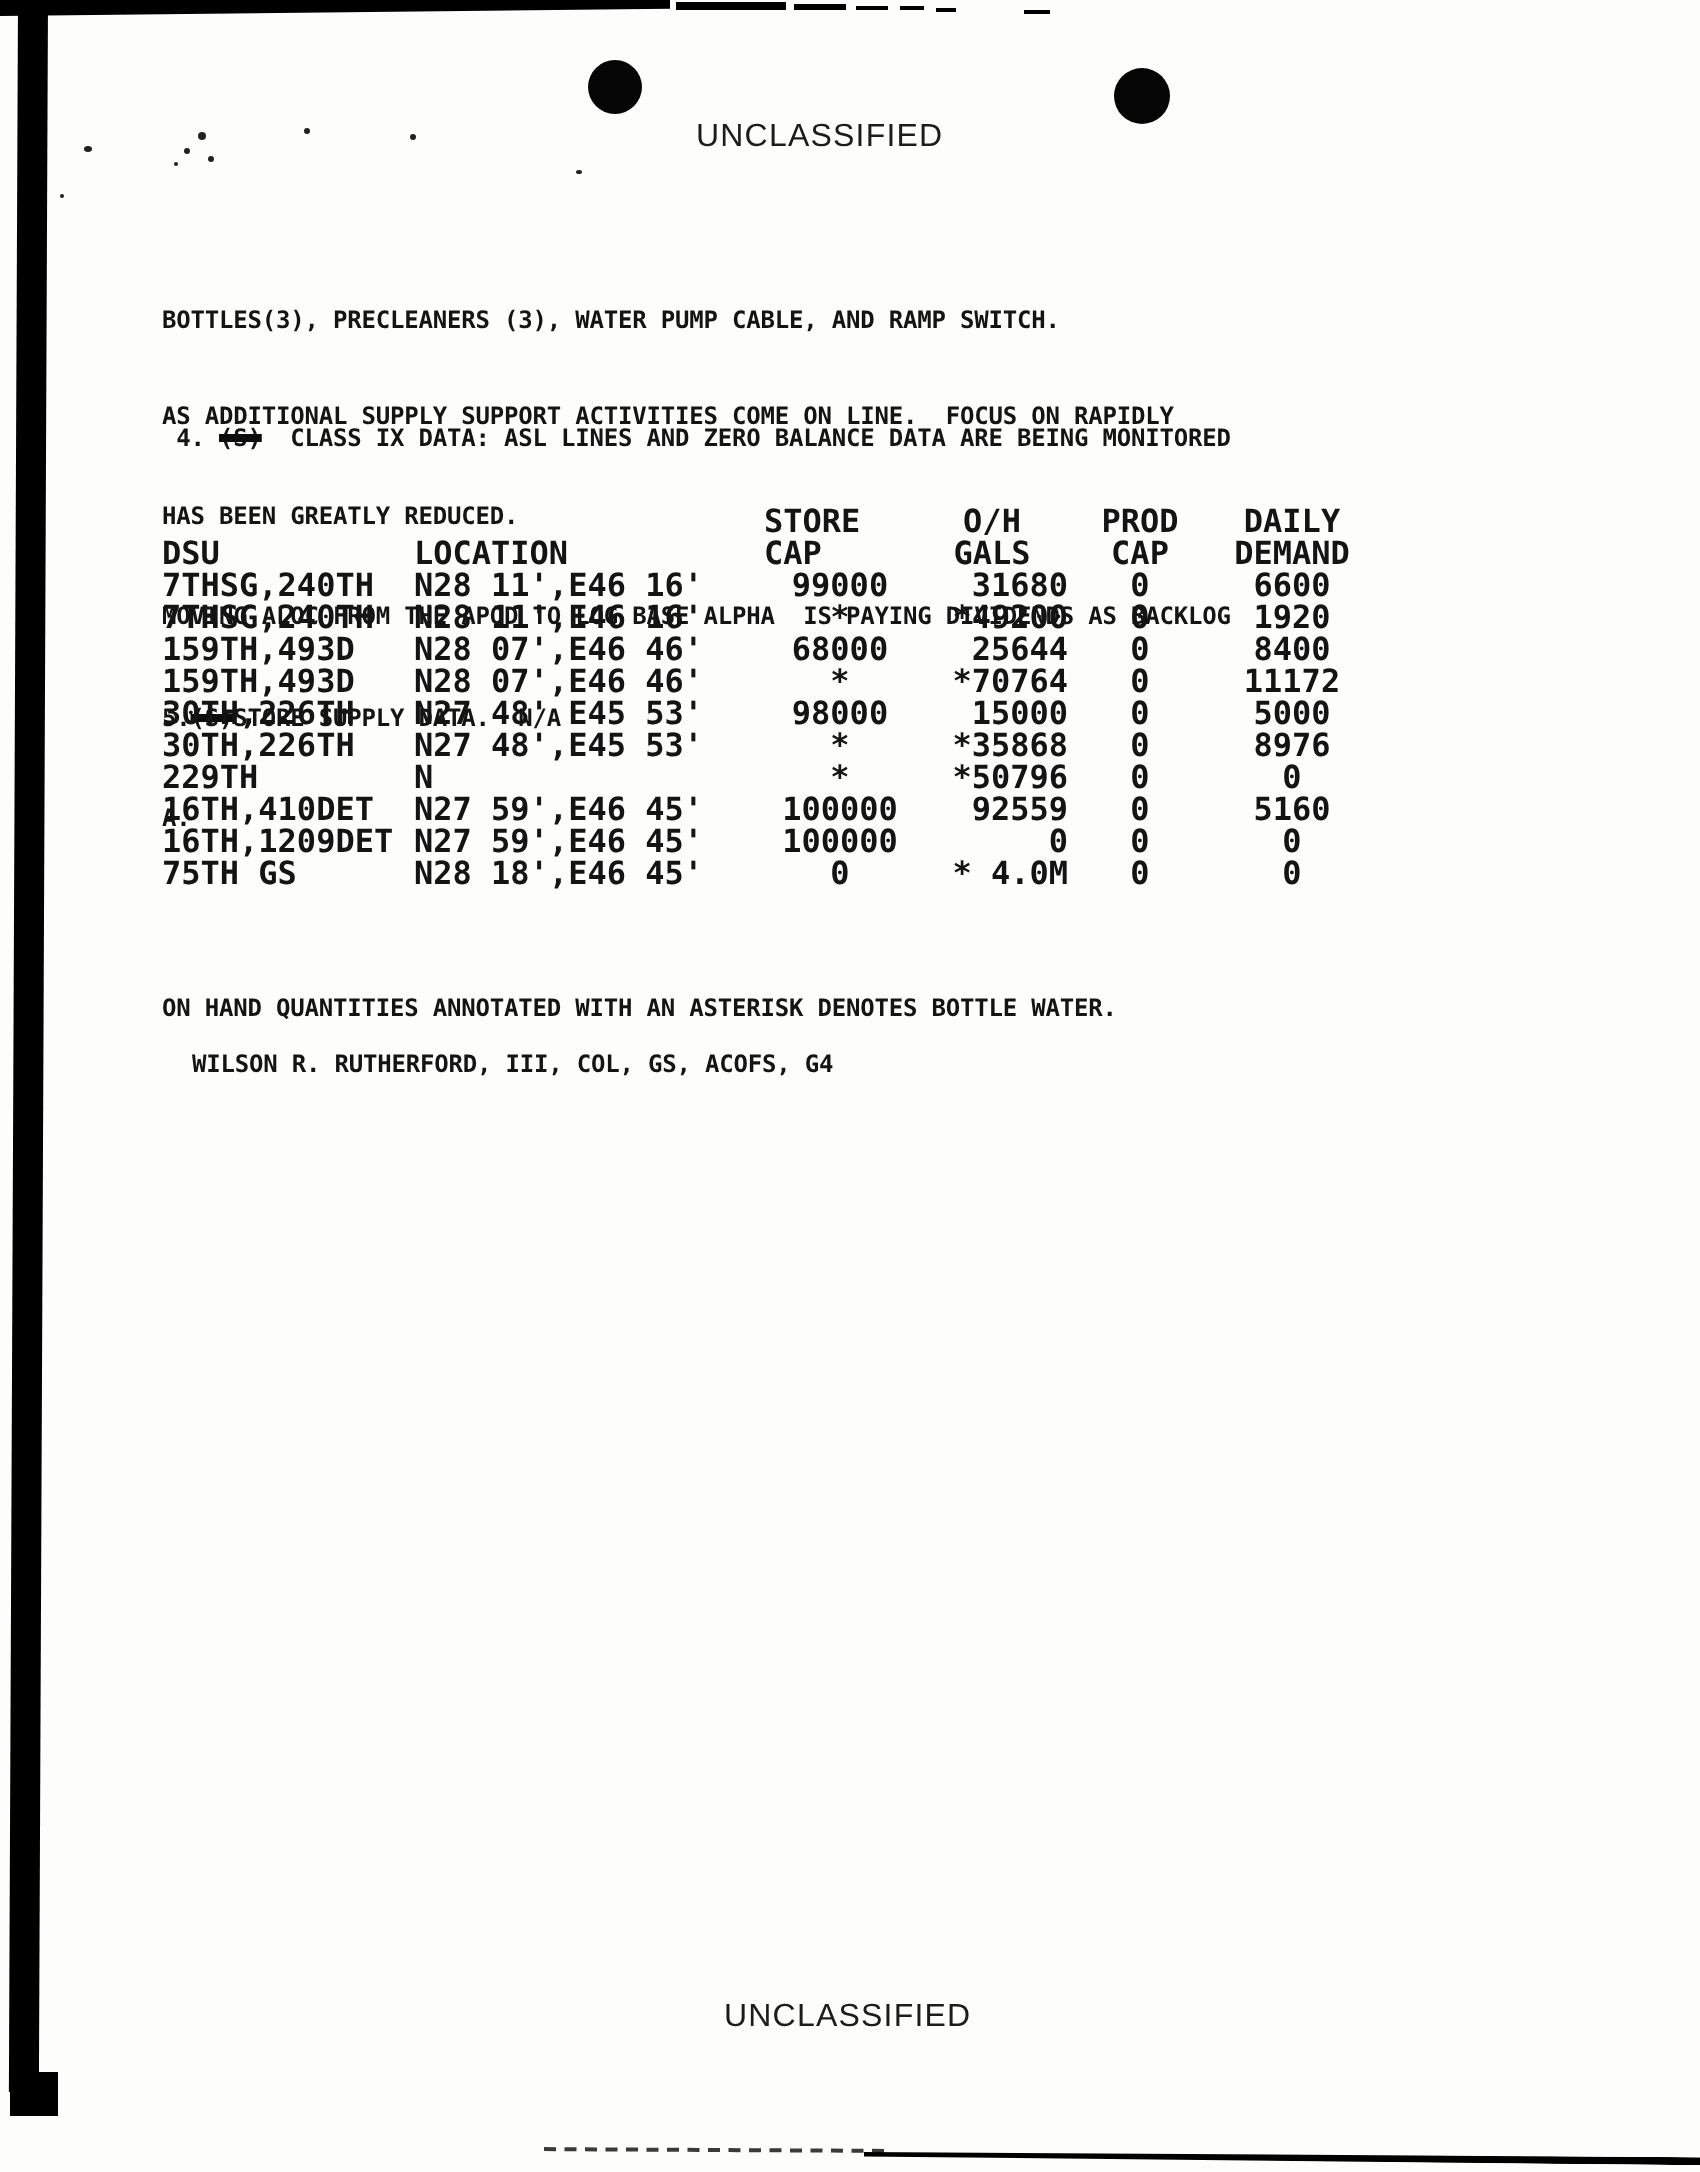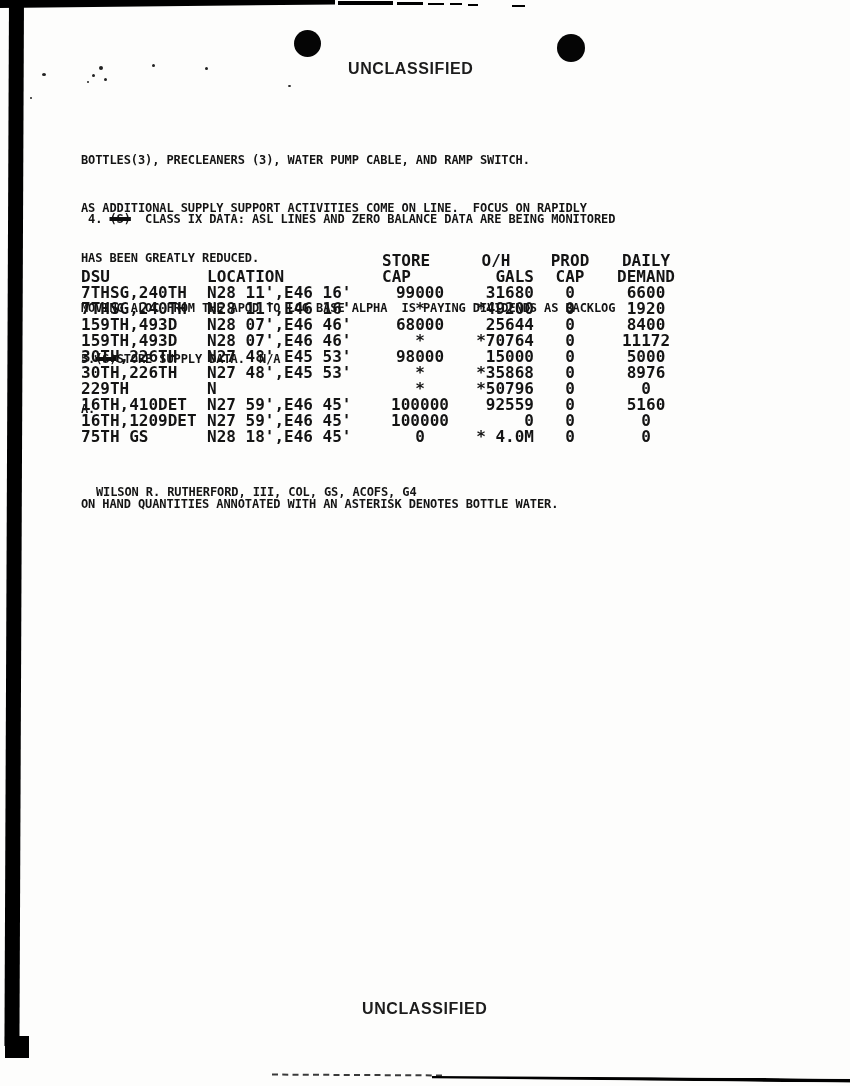--- a/index.html
+++ b/index.html
@@ -6,21 +6,21 @@
   .page{
     position:relative;width:850px;height:1086px;background:#fdfdfc;overflow:hidden;
   }
   .mono{
     font-family:"DejaVu Sans Mono", monospace;
     font-weight:700;font-size:12px;line-height:16.8px;color:#141414;
     white-space:pre;position:absolute;letter-spacing:-0.1px;
   }
   .sans{
     font-family:"Liberation Sans", sans-serif;
-    font-weight:700;font-size:16px;color:#1c1c1c;letter-spacing:0.6px;
+    font-weight:400;font-size:16px;color:#1c1c1c;letter-spacing:0.6px;
     position:absolute;white-space:pre;
   }
   .struck{
     text-decoration:line-through;
     text-decoration-thickness:3.5px;
     text-decoration-color:#0d0d0d;
   }
   
   table.wst{
     position:absolute;left:81px;top:253px;border-collapse:collapse;border-spacing:0;
@@ -32,21 +32,21 @@
     overflow:visible;
   }
   .c1{width:126px;text-align:left;}
   .c2{width:175px;text-align:left;}
   .c3{width:76px;text-align:center;}
   .c4{width:76px;text-align:right;}
   .c5{width:72px;text-align:center;}
   .c6{width:80px;text-align:center;}
   th.hleft{text-align:left;}
   th.hcenter{text-align:center;}
-  th.hright{text-align:right;}
+  th.hright{text-align:center;}
   
   .dot{position:absolute;background:#050505;border-radius:50%;}
   .speck{position:absolute;background:#222;border-radius:50%;}
   .edge{position:absolute;background:#000;}
 </style>
 </head>
 <body>
 
 <div class="page">
 
@@ -192,17 +192,17 @@
         <td class="c5">0</td>
         <td class="c6">0</td>
       </tr>
     </tbody>
   </table>
 
   <div class="mono" style="left:81px;top:462px;line-height:17px;">
     <div>ON HAND QUANTITIES ANNOTATED WITH AN ASTERISK DENOTES BOTTLE WATER.</div>
   </div>
 
-  <div class="mono" style="left:96px;top:484px;line-height:17px;text-align:right;">WILSON R. RUTHERFORD, III, COL, GS, ACOFS, G4</div>
+  <div class="mono" style="left:96px;top:524px;line-height:17px;text-align:right;">WILSON R. RUTHERFORD, III, COL, GS, ACOFS, G4</div>
 
   <div class="sans" style="left:362px;top:1000px;">UNCLASSIFIED</div>
 
 </div>
 
 </body></html>

